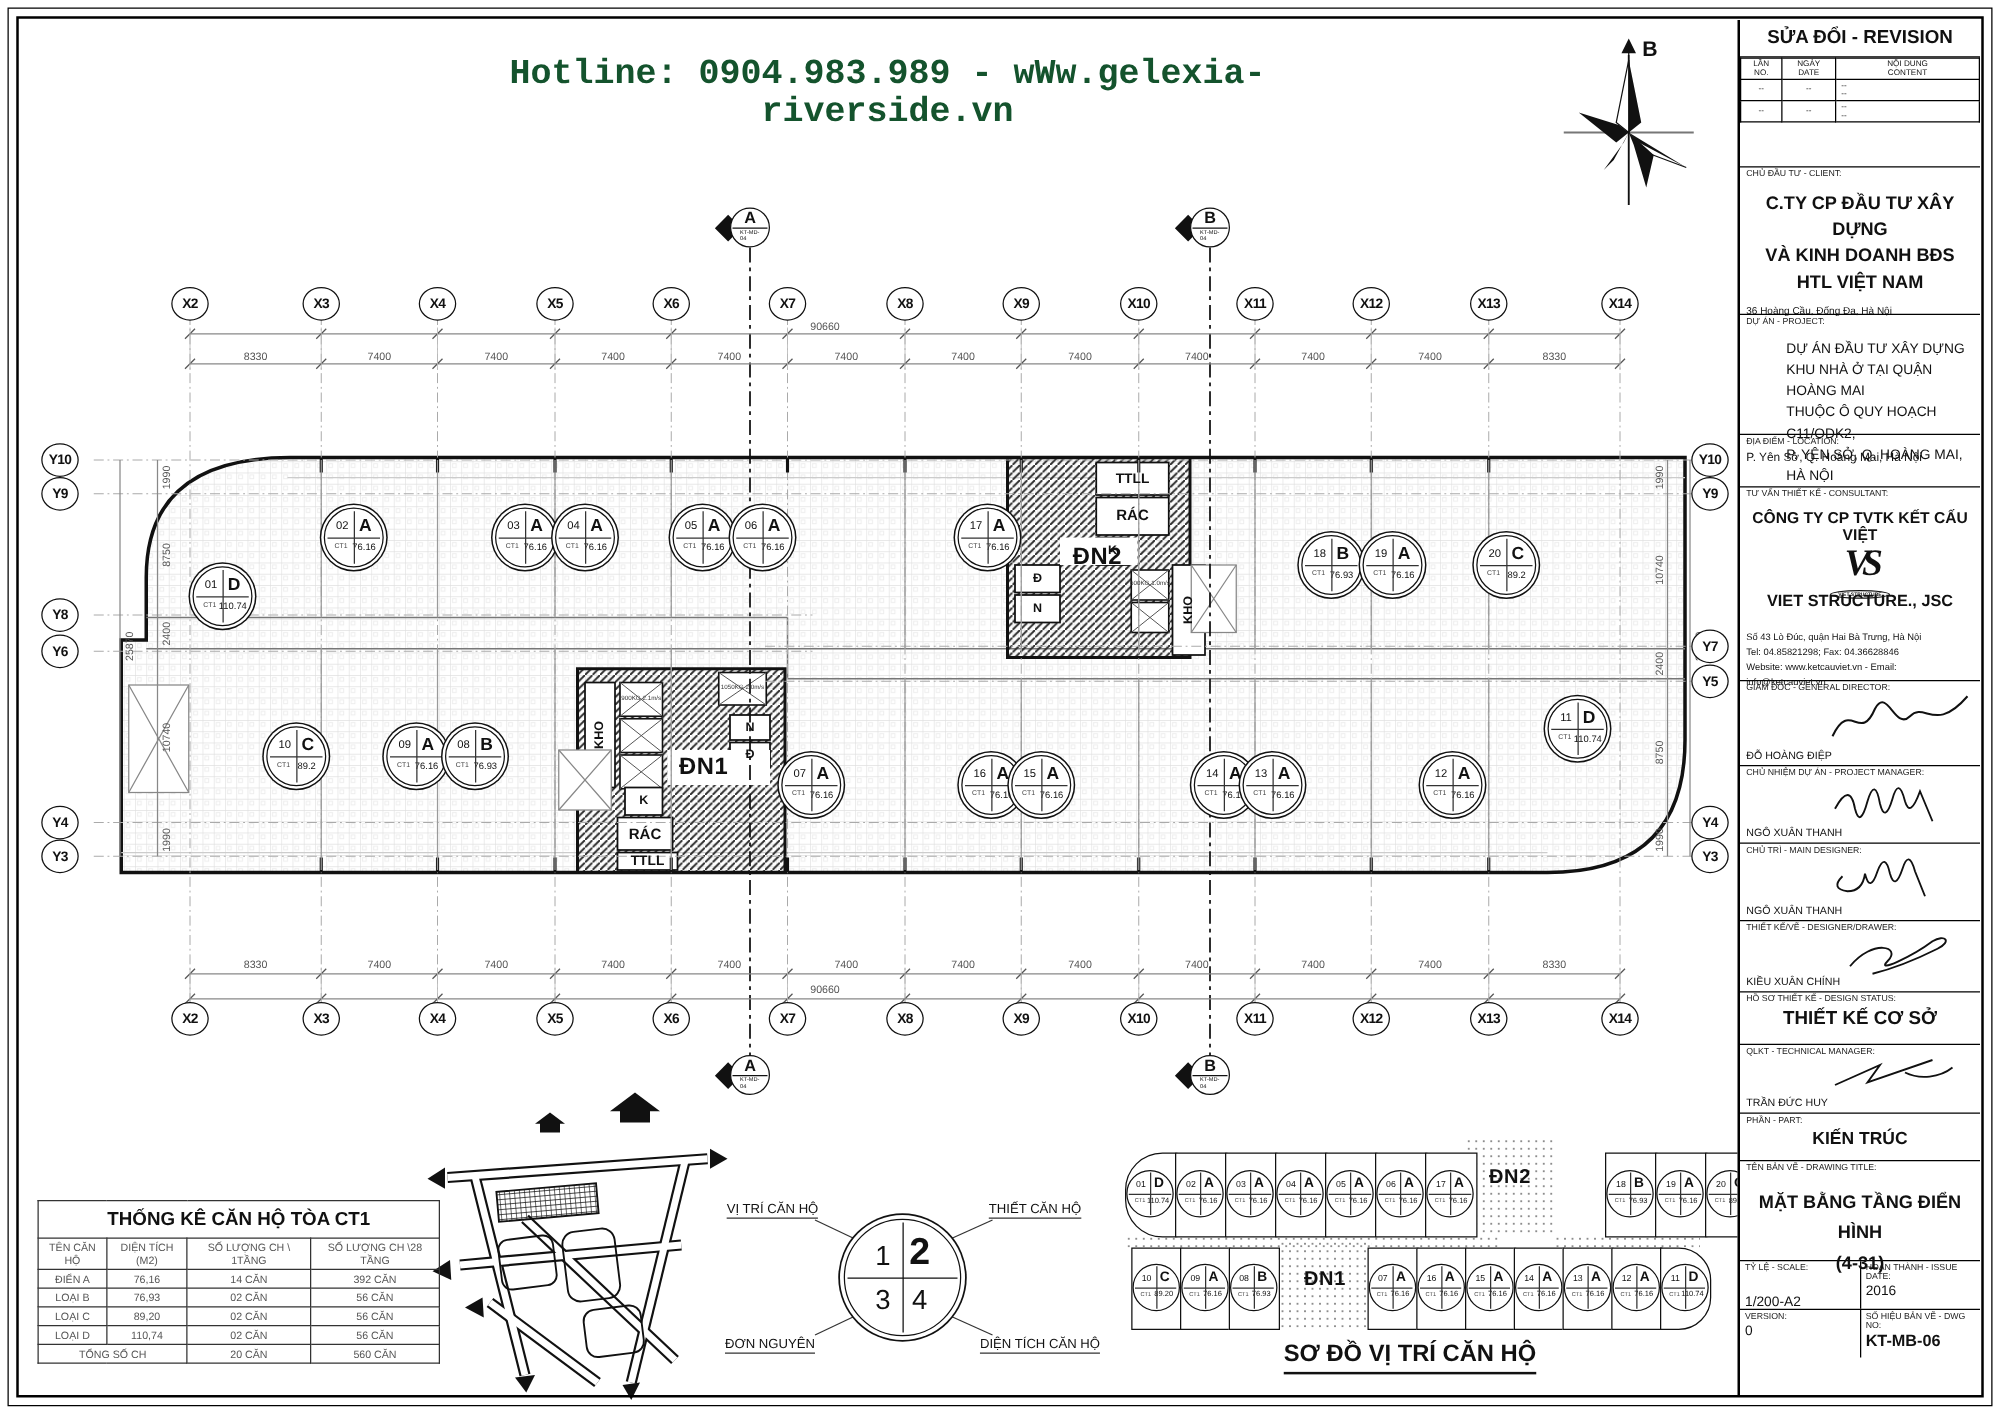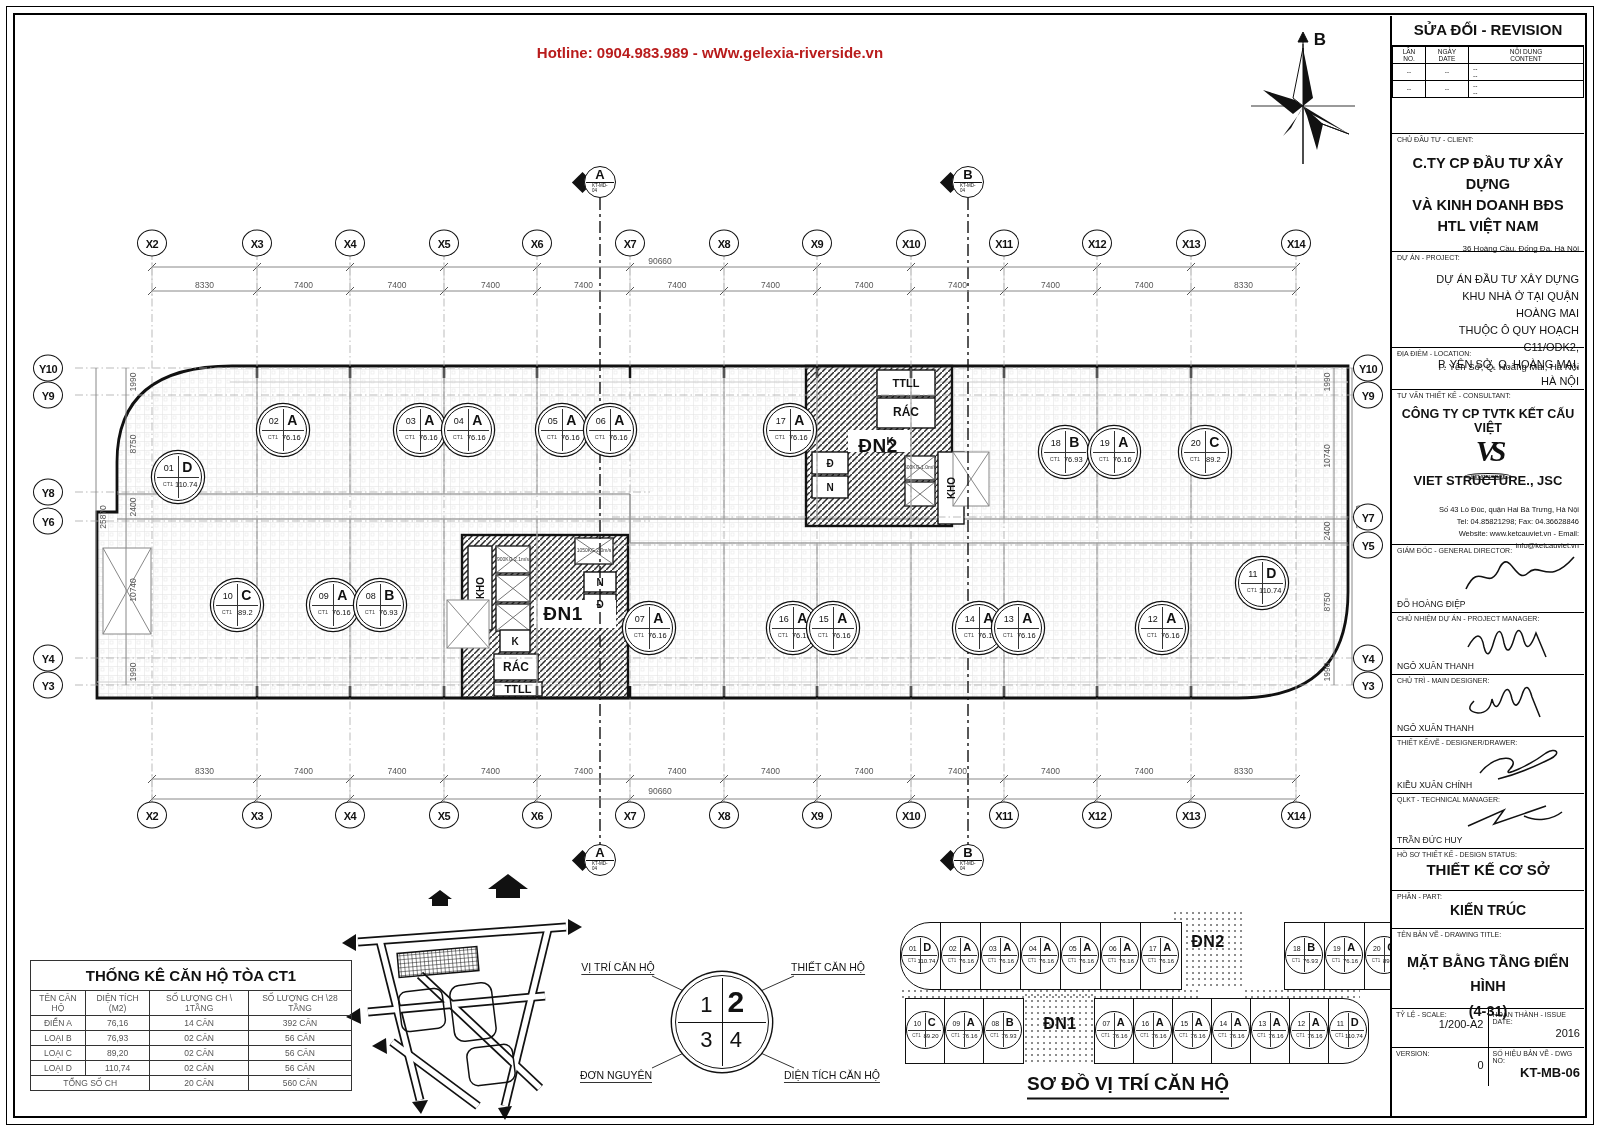--- a/index.html
+++ b/index.html
@@ -8,21 +8,21 @@
   .frame-outer{position:absolute;inset:6px;border:1.5px solid #000;pointer-events:none;z-index:5;}
   .frame-inner{position:absolute;inset:13px;border:2.5px solid #000;pointer-events:none;z-index:5;}
   #plan-svg{position:absolute;left:0;top:0;z-index:1;}
   #overlay{position:absolute;inset:0;z-index:2;}
   .lab{position:absolute;transform:translate(-50%,-50%);font-size:8.5px;color:#555;white-space:nowrap;}
   .vdim{transform:translate(-50%,-50%) rotate(-90deg);}
   .gbub{position:absolute;width:28px;height:25px;border:1.4px solid #111;border-radius:50%;background:#fff;
         font-weight:bold;font-size:11px;display:flex;align-items:center;justify-content:center;
         transform:translate(-50%,-50%);letter-spacing:-0.5px;}
   .hotline{position:absolute;left:320px;top:44px;width:780px;text-align:center;
-           font-family:Liberation Sans, sans-serif;font-weight:bold;font-size:15px;color:#b91c1c;}
+           font-family:Liberation Mono, monospace;font-weight:bold;font-size:28px;color:#14532d;}
   
   .ucirc{position:absolute;width:46px;height:46px;border:1.4px solid #111;border-radius:50%;background:#fff;
          transform:translate(-50%,-50%);box-shadow:0 0 0 2px #fff,0 0 0 3.2px #111;}
   .ucirc::before{content:'';position:absolute;left:4%;right:4%;top:50%;border-top:1px solid #333;}
   .ucirc::after{content:'';position:absolute;top:4%;bottom:4%;left:50%;border-left:1px solid #333;}
   .ucirc span{position:absolute;transform:translate(-50%,-50%);line-height:1;}
   .u-no{left:30%;top:30%;font-size:9px;}
   .u-ty{left:70%;top:28%;font-size:14px;font-weight:bold;}
   .u-ct{left:28%;top:68%;font-size:5.5px;color:#444;}
   .u-ar{left:68%;top:68%;font-size:7.5px;}
@@ -66,21 +66,21 @@
   .stats{position:absolute;left:30px;top:960px;width:322px;border-collapse:collapse;z-index:2;
          font-size:8.5px;color:#555;}
   .stats td,.stats th{border:1px solid #333;text-align:center;padding:2px 1px;font-weight:normal;}
   .stats .ttl{font-size:15px;font-weight:bold;color:#111;padding:6px 0;}
   
   .tblock{position:absolute;left:1390px;top:15.5px;bottom:15.5px;width:192px;background:#fff;
           border-left:2.5px solid #000;z-index:4;display:flex;flex-direction:column;}
   .tb-sec{border-bottom:1.6px solid #000;position:relative;padding:2px 5px;box-sizing:border-box;flex:none;}
   .tb-cap{font-size:7px;color:#222;}
   .tb-big{text-align:center;font-weight:bold;}
-  .tb-center{text-align:right;}
+  .tb-center{text-align:left;}
   .rev-head{font-size:15px;font-weight:bold;text-align:center;padding:5px 0;}
   .rev-table{width:100%;border-collapse:collapse;font-size:6.5px;}
   .rev-table td{border:1px solid #000;text-align:center;padding:1px;height:11px;}
   .sig-name{font-size:8.5px;position:absolute;left:5px;bottom:3px;}
   .sig-svg{position:absolute;right:4px;top:8px;}
   .vslogo{width:58px;height:34px;margin:2px auto 0;position:relative;text-align:center;}
   .vslogo .vs{font-family:"Liberation Serif","DejaVu Serif",serif;font-weight:bold;font-style:italic;
               font-size:30px;letter-spacing:-6px;line-height:0.9;}
   .vslogo .oval{display:inline-block;border:1.2px solid #111;border-radius:50%;font-size:4px;padding:0 6px;
                 font-weight:bold;margin-top:-4px;}
@@ -905,46 +905,46 @@
         </svg>
       <div class="sig-name">NGÔ XUÂN THANH</div>
     </div>
     <div class="tb-sec" style="height:57px;">
       <div class="tb-cap">THIẾT KẾ/VẼ - DESIGNER/DRAWER:</div>
       <svg class="sig-svg" width="120" height="36">
         <path d="M20,28 c18,-22 42,-16 30,-4 c-10,10 20,-4 36,-16 c10,-6 16,0 4,6 c-16,8 -36,16 -52,20" fill="none" stroke="#111" stroke-width="1.5"></path>
         </svg>
       <div class="sig-name">KIỀU XUÂN CHÍNH</div>
     </div>
+    <div class="tb-sec" style="height:42px;">
+      <div class="tb-cap">HỒ SƠ THIẾT KẾ - DESIGN STATUS:</div>
+      <div class="tb-big" style="font-size:15px;margin-top:3px;">THIẾT KẾ CƠ SỞ</div>
+    </div>
     <div class="tb-sec" style="height:55px;">
       <div class="tb-cap">QLKT - TECHNICAL MANAGER:</div>
       <svg class="sig-svg" width="120" height="34">
         <path d="M8,24 L44,8 L34,22 L86,4 M64,14 c12,6 28,4 38,-4" fill="none" stroke="#111" stroke-width="1.5"></path>
         </svg>
       <div class="sig-name">TRẦN ĐỨC HUY</div>
     </div>
-    <div class="tb-sec" style="height:42px;">
-      <div class="tb-cap">HỒ SƠ THIẾT KẾ - DESIGN STATUS:</div>
-      <div class="tb-big" style="font-size:15px;margin-top:3px;">THIẾT KẾ CƠ SỞ</div>
-    </div>
     <div class="tb-sec" style="height:38px;">
       <div class="tb-cap">PHẦN - PART:</div>
       <div class="tb-big" style="font-size:14px;margin-top:2px;">KIẾN TRÚC</div>
     </div>
     <div class="tb-sec" style="height:80px;">
       <div class="tb-cap">TÊN BẢN VẼ - DRAWING TITLE:</div>
       <div class="tb-big" style="font-size:14.5px;margin-top:12px;line-height:1.7;">
         <div>MẶT BẰNG TẦNG ĐIỂN HÌNH</div>
         <div>(4-31)</div>
       </div>
     </div>
     <div class="tb-grid2" style="height:38px;">
       <div>
           <div class="tb-cap">TỶ LỆ - SCALE:</div>
-           <div class="tb-center" style="font-size:11px;margin-top:0;">1/200-A2</div>
+           <div class="tb-center" style="font-size:11px;margin-top:18px;">1/200-A2</div>
         </div>
       <div>
           <div class="tb-cap">HOÀN THÀNH - ISSUE DATE:</div>
            <div class="tb-center" style="font-size:11px;margin-top:2px;">2016</div>
         </div>
     </div>
     <div class="tb-grid2" style="height:38px;border-bottom:none;">
       <div>
           <div class="tb-cap">VERSION:</div>
            <div class="tb-center" style="font-size:11px;margin-top:2px;">0</div>

